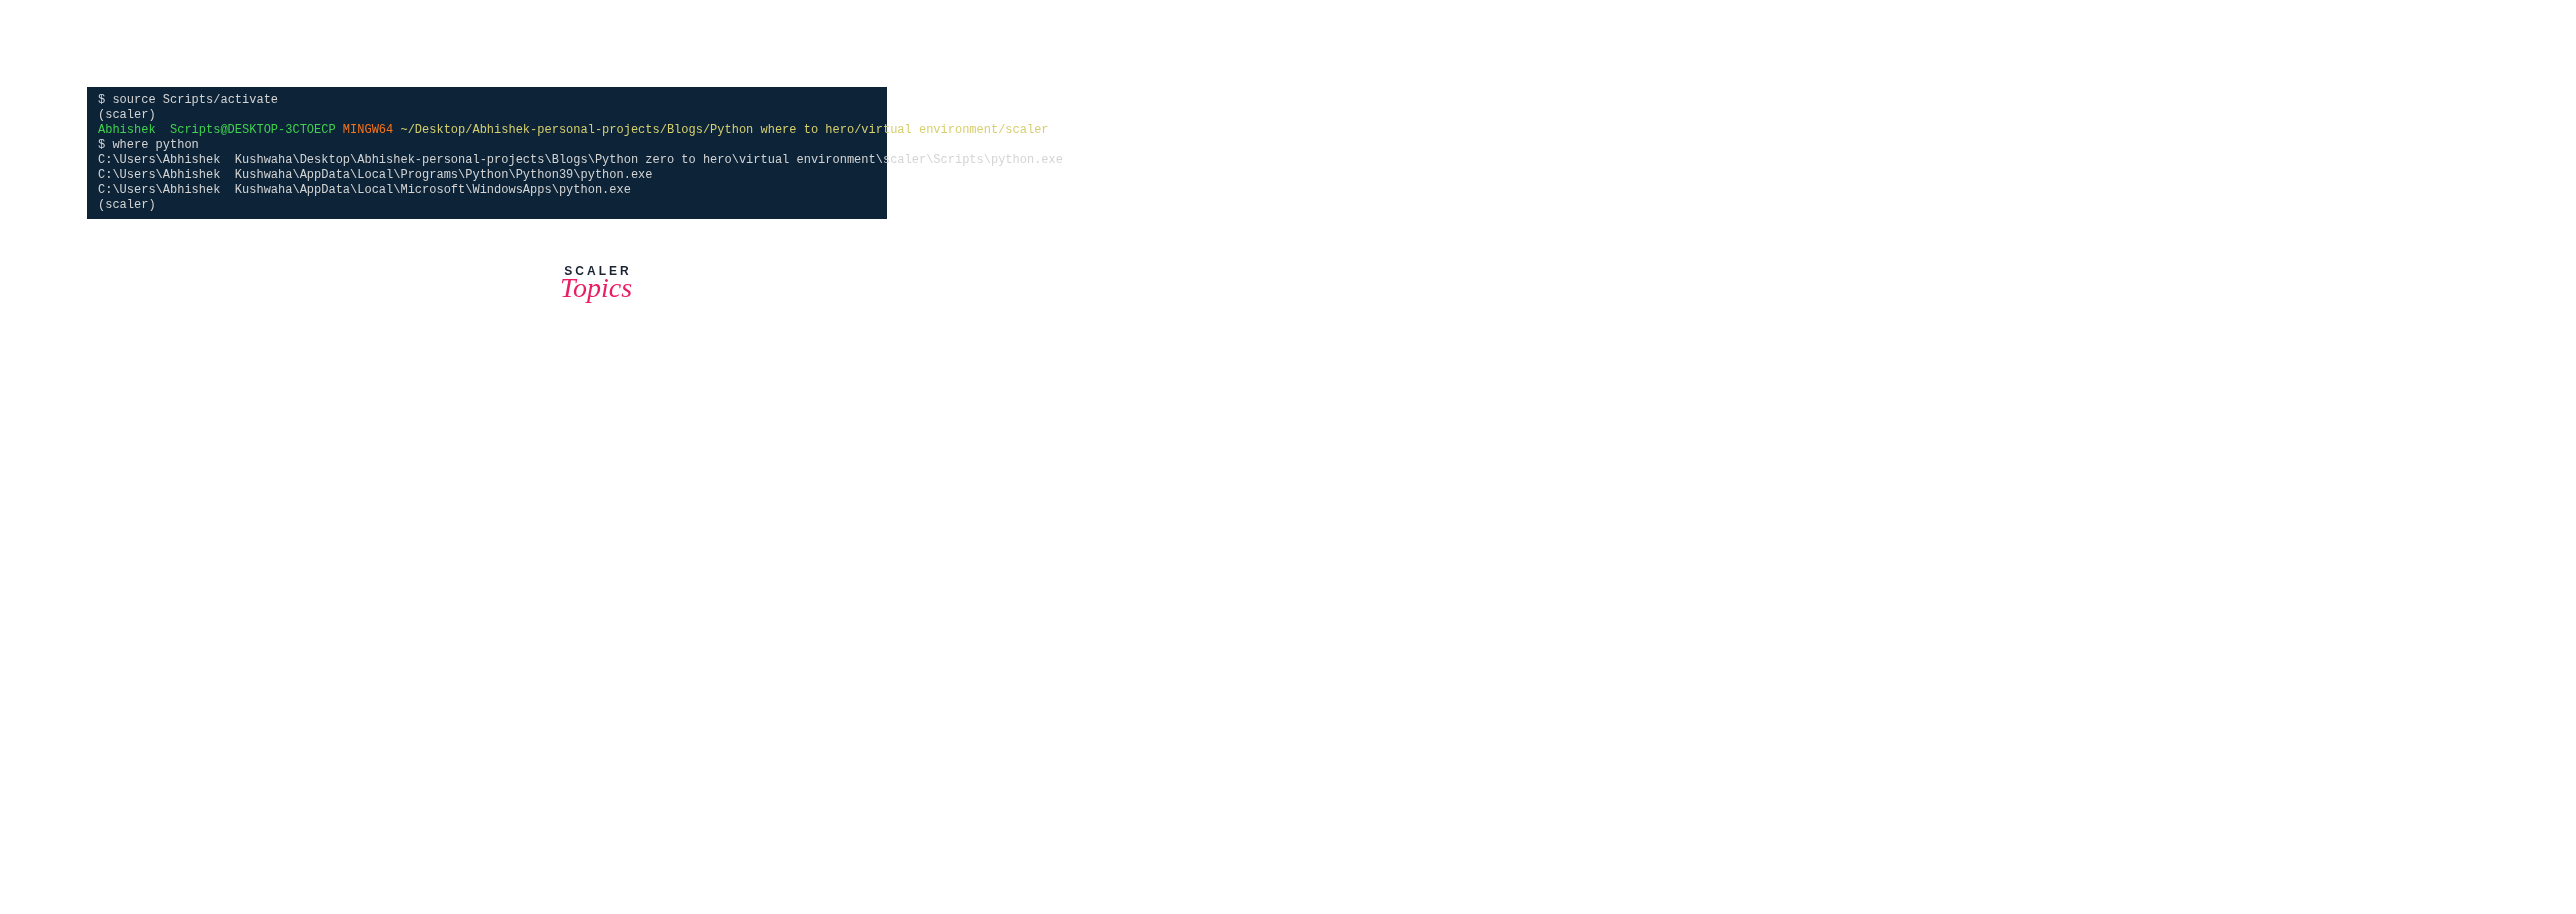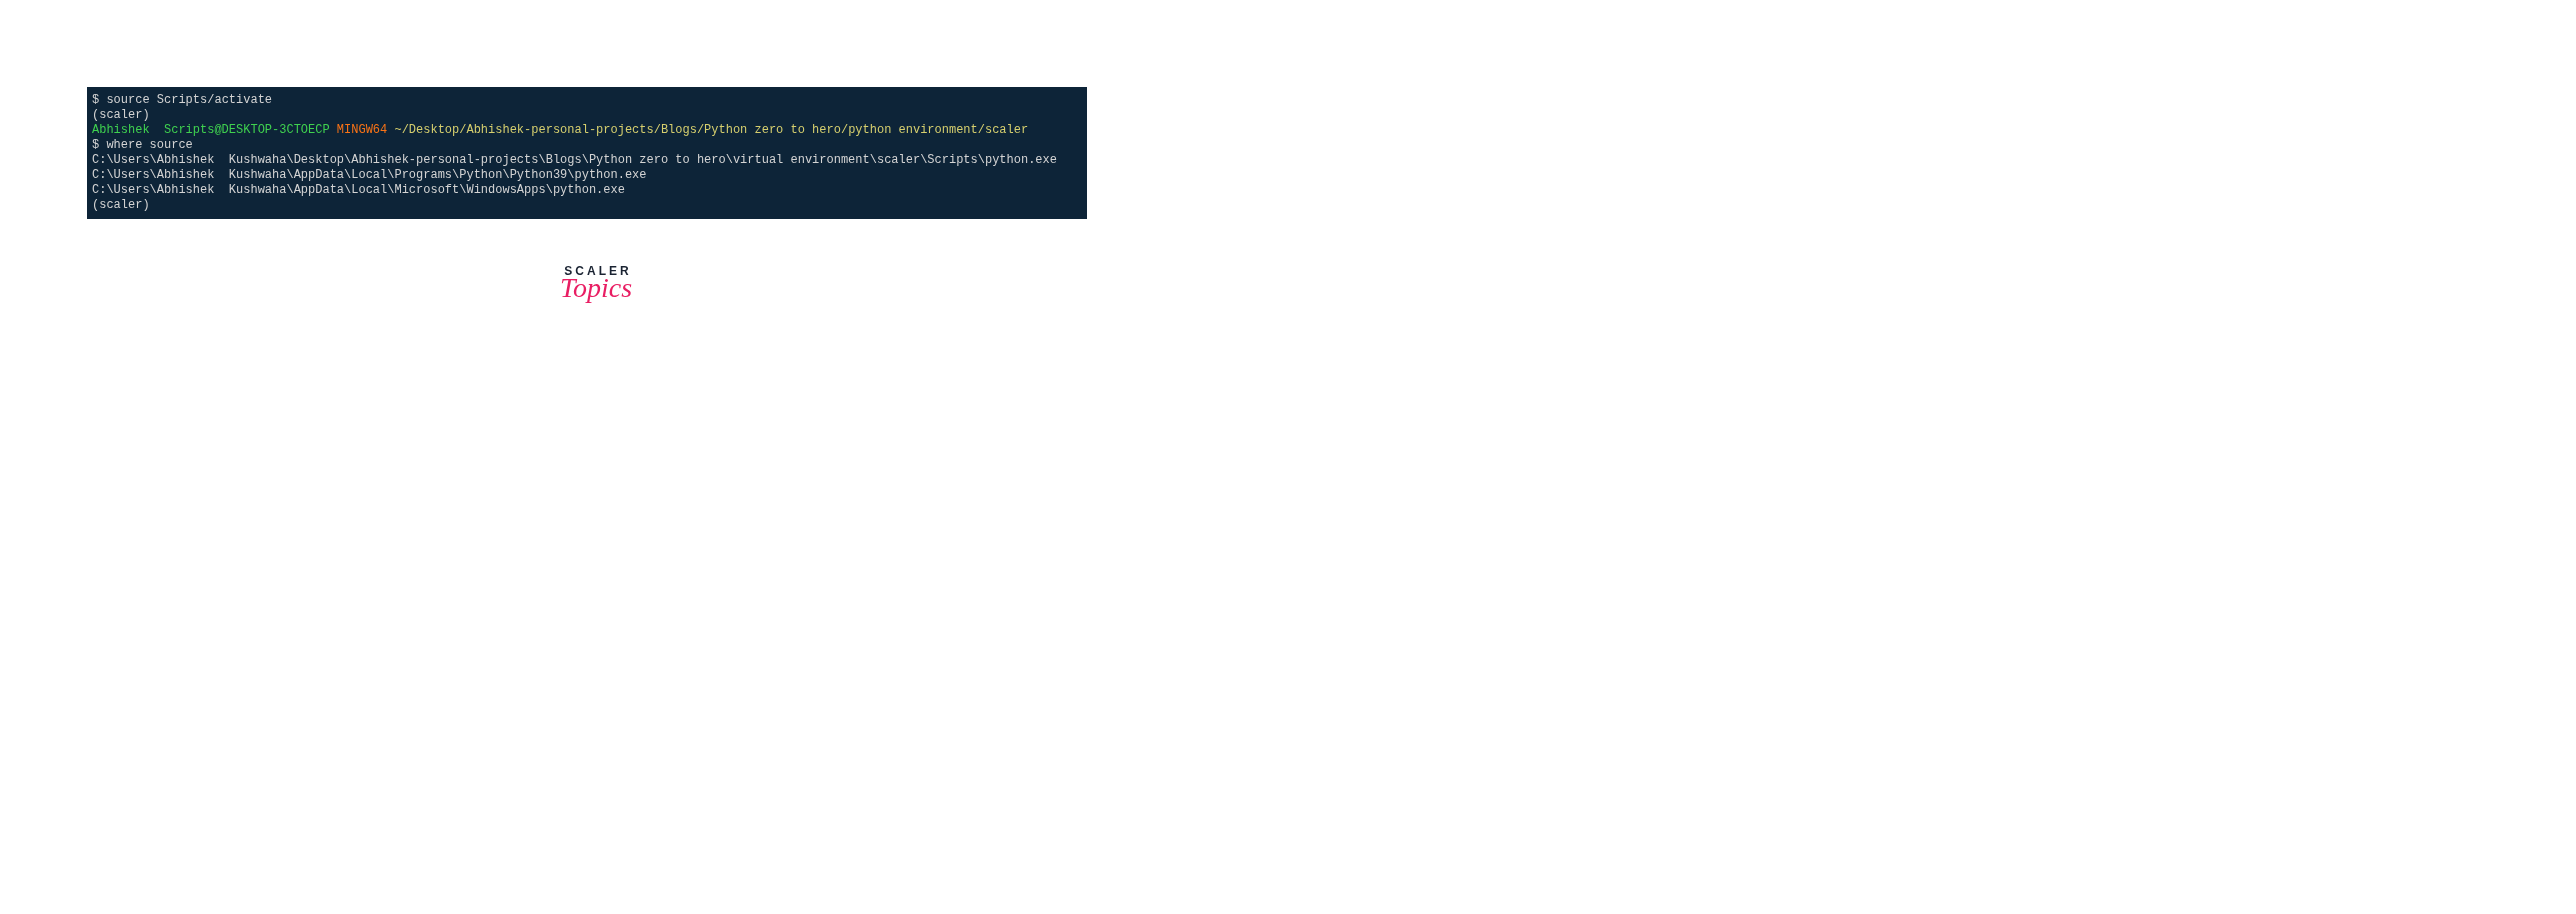--- a/index.html
+++ b/index.html
@@ -13,23 +13,23 @@
       font-family: 'Consolas', 'Monaco', 'Courier New', monospace;
       width: 2576px;
       height: 915px;
       position: relative;
     }
     
     .terminal {
       position: absolute;
       top: 87px;
       left: 87px;
-      width: 1000px;
+      width: 800px;
       background: #0d2438;
-      padding: 6px 5px;
+      padding: 6px 11px;
       font-size: 12px;
       line-height: 1.25;
       font-family: 'Consolas', 'Monaco', 'Courier New', monospace;
     }
     
     .term-line {
       white-space: pre;
       color: #d4d4d4;
     }
     
@@ -88,22 +88,22 @@
       margin-top: -1.5px;
       margin-left: -3.8px;
     }
   </style>
 </head>
 <body>
 
 <div class="terminal">
   <div class="term-line"><span class="prompt-dollar">$ </span><span class="cmd-text">source Scripts/activate</span></div>
   <div class="term-line"><span class="venv-label">(scaler)</span></div>
-  <div class="term-line"><span class="user-host">Abhishek  Scripts@DESKTOP-3CTOECP </span><span class="mingw">MINGW64 </span><span class="path-text">~/Desktop/Abhishek-personal-projects/Blogs/Python zero to hero/python environment/scaler</span></div>
-  <div class="term-line"><span class="prompt-dollar">$ </span><span class="cmd-text">where source</span></div>
+  <div class="term-line"><span class="user-host">Abhishek  Scripts@DESKTOP-3CTOECP </span><span class="mingw">MINGW64 </span><span class="path-text">~/Desktop/Abhishek-personal-projects/Blogs/Python where to hero/virtual environment/scaler</span></div>
+  <div class="term-line"><span class="prompt-dollar">$ </span><span class="cmd-text">where python</span></div>
   <div class="term-line"><span class="output-text">C:\Users\Abhishek  Kushwaha\Desktop\Abhishek-personal-projects\Blogs\Python zero to hero\virtual environment\scaler\Scripts\python.exe</span></div>
   <div class="term-line"><span class="output-text">C:\Users\Abhishek  Kushwaha\AppData\Local\Programs\Python\Python39\python.exe</span></div>
   <div class="term-line"><span class="output-text">C:\Users\Abhishek  Kushwaha\AppData\Local\Microsoft\WindowsApps\python.exe</span></div>
   <div class="term-line"><span class="venv-label">(scaler)</span></div>
 </div>
 
 <div class="logo-container">
   <div class="logo-scaler">SCALER</div>
   <div class="logo-topics">Topics</div>
 </div>

